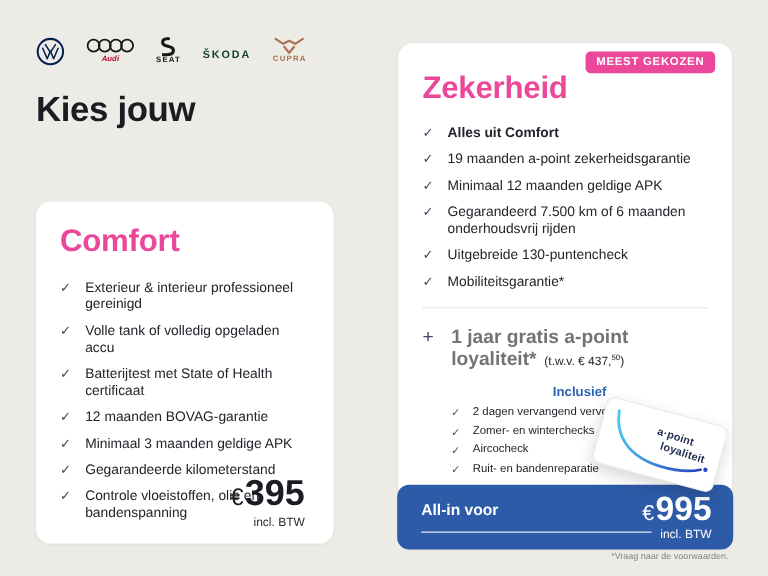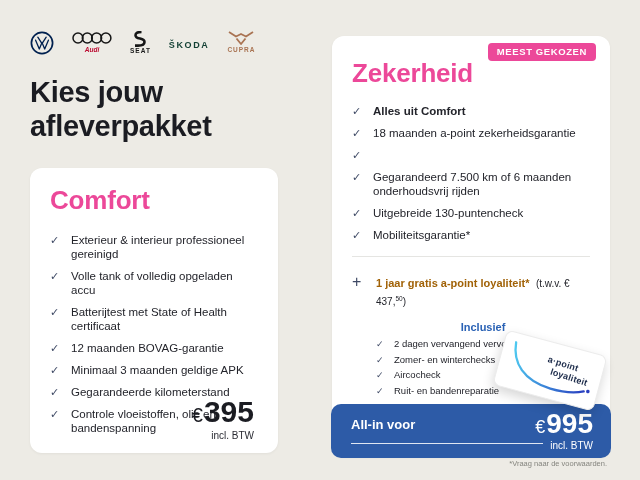--- a/index.html
+++ b/index.html
@@ -38,21 +38,21 @@
   
   .card-zekerheid{left:332px;top:36px;width:278px;height:421px;box-sizing:border-box;}
   .card-zekerheid .inner{padding:22px 20px 0 20px;}
   .card-zekerheid h2{margin-bottom:15px;}
   .badge{position:absolute;top:7px;right:14px;background:#ec4899;color:#fff;
     font-size:9.5px;font-weight:700;letter-spacing:0.6px;padding:4px 9px;border-radius:4px;line-height:1;}
   .bold-item{font-weight:700;}
   .divider{border:none;border-top:1px solid #E5E5E2;margin:14px 0 16px 0;}
   .bonus-row{display:flex;gap:10px;align-items:baseline;}
   .plus{flex:0 0 14px;font-size:16px;color:#3E4964;line-height:12px;font-weight:400;}
-  .bonus-title{font-size:11px;font-weight:700;color:#a16207;}
+  .bonus-title{font-size:16px;font-weight:700;color:#737373;}
   .bonus-value{font-size:10px;color:#23242B;margin-left:2px;}
   .bonus-value sup{font-size:6.5px;}
   .inclusief{margin:12px 0 6px 24px;font-size:11px;font-weight:700;color:#2A62B5;text-align:center;}
   .sub-list{list-style:none;margin:0 0 0 24px;padding:0;width:160px;}
   .sub-list li{display:flex;gap:8px;margin-bottom:5px;font-size:9.5px;line-height:10.5px;color:#23242B;}
   .sub-list .chk{flex:0 0 10px;font-size:9px;line-height:10.5px;}
   
   .loyalty-card{position:absolute;width:102px;height:55px;right:8px;bottom:58px;
     background:#fff;border:1px solid #ececec;border-radius:7px;
     box-shadow:0 5px 12px rgba(0,0,0,.16);transform:rotate(15deg);z-index:3;}
@@ -104,21 +104,20 @@
     <svg width="26" height="15" viewBox="0 0 26 15">
       <path d="M1 1 L8 5.5 L13 3 L18 5.5 L25 1" fill="none" stroke="#A97352" stroke-width="1.8" stroke-linejoin="round"></path>
       <path d="M8.5 7.5 L13 13 L17.5 7.5" fill="none" stroke="#A97352" stroke-width="1.8" stroke-linejoin="round"></path>
     </svg>
     <span class="brand-caption cap-cupra">CUPRA</span>
   </div>
 </div>
 
 <h1 class="heading">
   <span>Kies jouw</span><br>
-  <span>afleverpakket</span>
 </h1>
 
 <section class="card card-comfort">
   <div class="inner">
     <h2>Comfort</h2>
     <ul class="checklist">
       <li>
           <span class="chk">✓</span>
           <span>Exterieur &amp; interieur professioneel gereinigd</span>
         </li>
@@ -158,24 +157,25 @@
   <div class="badge">MEEST GEKOZEN</div>
   <div class="inner">
     <h2>Zekerheid</h2>
     <ul class="checklist">
       <li>
           <span class="chk">✓</span>
           <span class="bold-item">Alles uit Comfort</span>
         </li>
       <li>
           <span class="chk">✓</span>
-          <span>18 maanden a-point zekerheidsgarantie</span>
-        </li>
-      <li>
-          <span class="chk">✓</span>
+          <span>19 maanden a-point zekerheidsgarantie</span>
+        </li>
+      <li>
+          <span class="chk">✓</span>
+          <span>Minimaal 12 maanden geldige APK</span>
         </li>
       <li>
           <span class="chk">✓</span>
           <span>Gegarandeerd 7.500 km of 6 maanden onderhoudsvrij rijden</span>
         </li>
       <li>
           <span class="chk">✓</span>
           <span>Uitgebreide 130-puntencheck</span>
         </li>
       <li>

